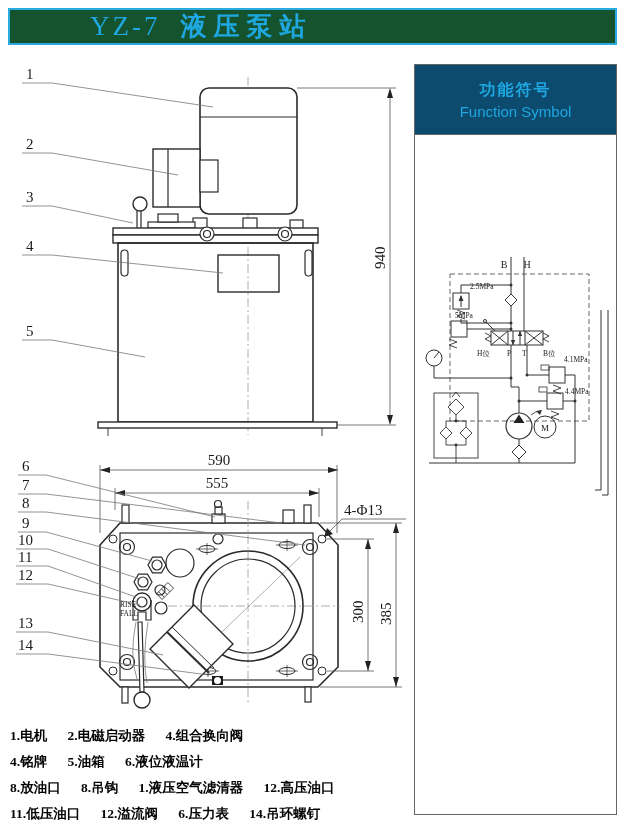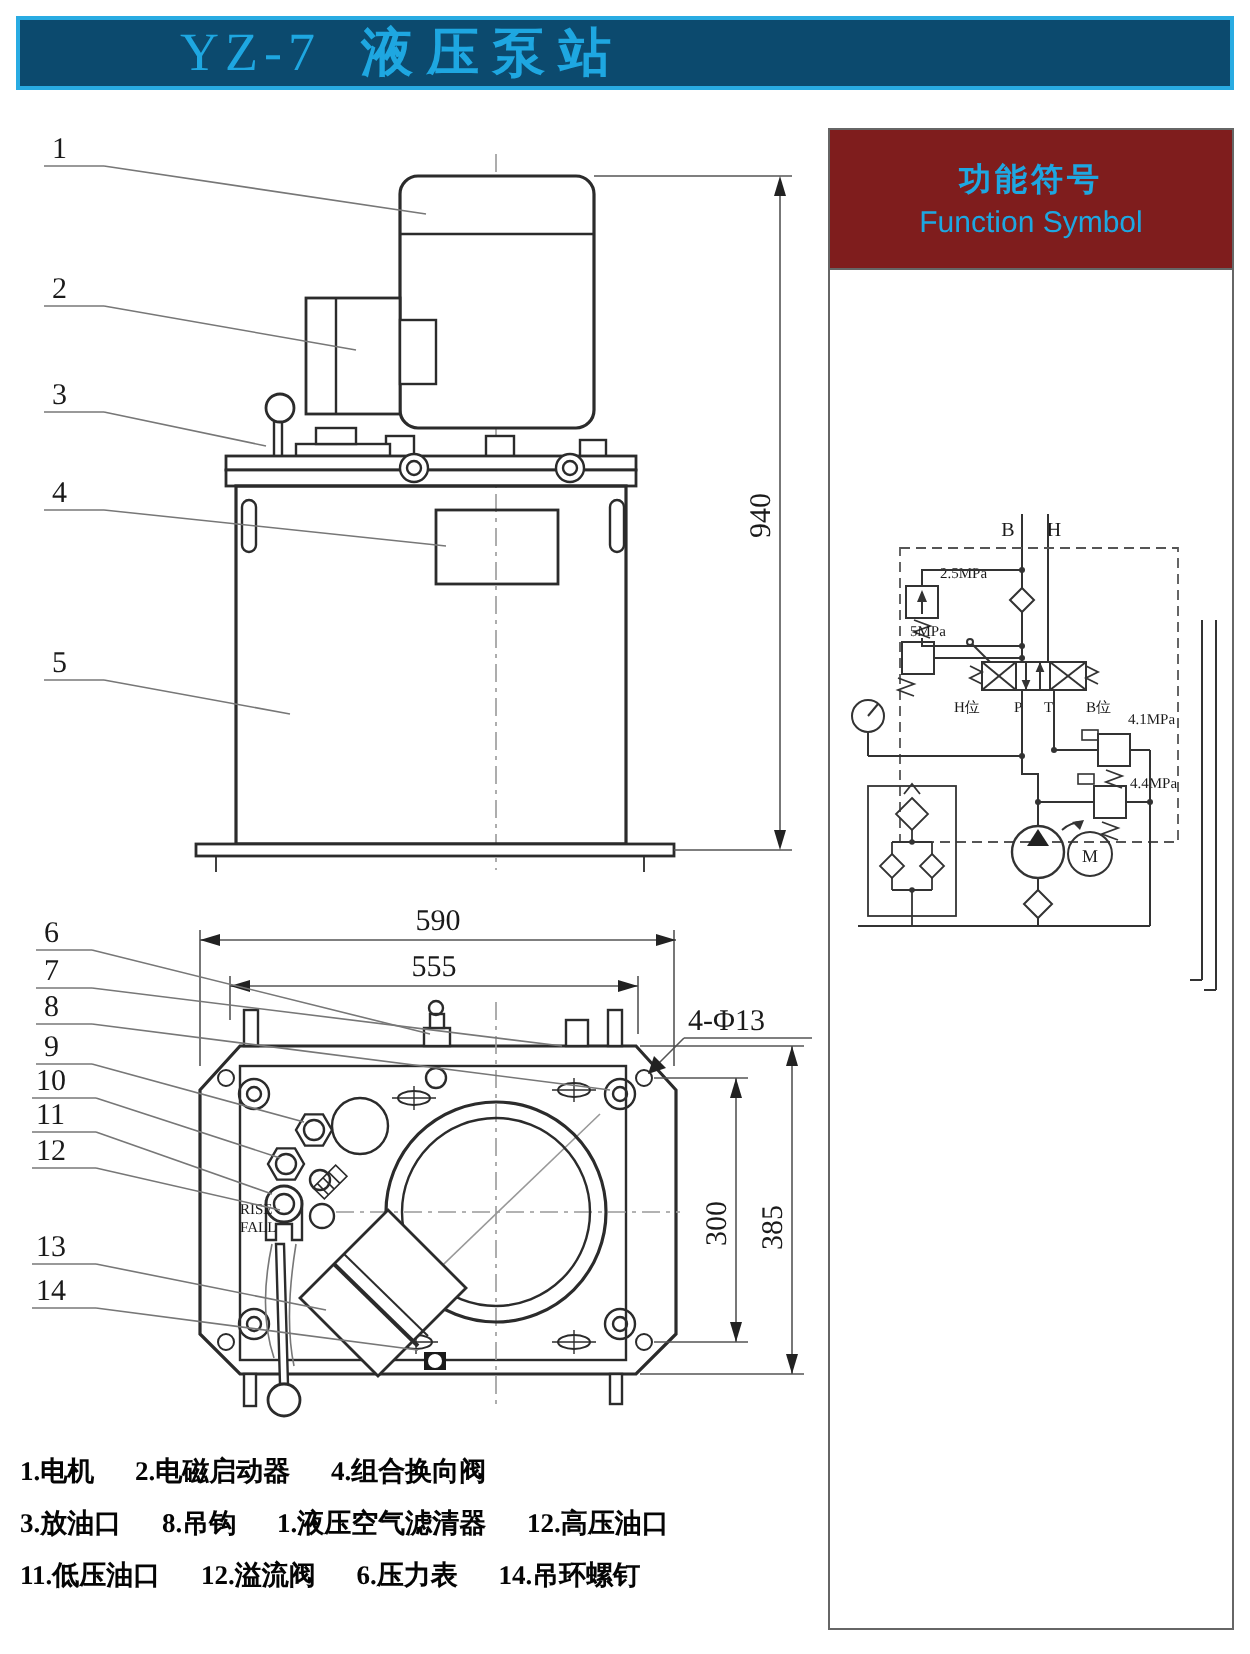--- a/index.html
+++ b/index.html
@@ -3,34 +3,34 @@
 <meta charset="utf-8">
 <style>
   html,body{margin:0;padding:0;}
   body{
     width:625px;height:827px;position:relative;background:#ffffff;
     font-family:"Liberation Sans","DejaVu Sans",sans-serif;
     overflow:hidden;
   }
   .title-bar{
     position:absolute;left:8px;top:8px;width:605px;height:33px;
-    background:#0c4a6e;border:2px solid #29ABE2;
+    background:#14532d;border:2px solid #29ABE2;
     display:flex;align-items:center;
     font-family:"Liberation Serif","DejaVu Serif",serif;
     color:#1ea7e1;white-space:nowrap;
   }
   .title-model{margin-left:80px;font-size:27px;letter-spacing:3px;}
   .title-cn{margin-left:20px;font-size:26px;font-weight:bold;letter-spacing:7px;}
   .title-en{margin-left:30px;font-size:24px;letter-spacing:2px;}
   .func-panel{
     position:absolute;left:414px;top:64px;width:203px;height:751px;
     border:1px solid #666;background:#fff;box-sizing:border-box;
   }
   .func-header{
-    height:69px;background:#7f1d1d;border-bottom:1px solid #666;
+    height:69px;background:#0c4a6e;border-bottom:1px solid #666;
     display:flex;flex-direction:column;align-items:center;justify-content:center;
     color:#1ea7e1;
   }
   .func-header .cn{font-size:16px;font-weight:bold;letter-spacing:2px;}
   .func-header .en{font-size:15px;margin-top:2px;}
   .drawing-svg{position:absolute;left:0;top:55px;}
   .circuit-svg{position:absolute;left:0;top:0;}
   .legend{
     position:absolute;left:10px;top:727px;width:400px;
     font-size:13.5px;color:#050505;font-weight:600;
@@ -421,21 +421,26 @@
   </svg>
 </div>
 
 <div class="legend">
   <div class="legend-line">
     <span>1.电机</span>
     <span>2.电磁启动器</span>
     <span>4.组合换向阀</span>
   </div>
   <div class="legend-line">
-    <span>3.放油口</span>
+    <span>4.铭牌</span>
+    <span>5.油箱</span>
+    <span>6.液位液温计</span>
+  </div>
+  <div class="legend-line">
+    <span>8.放油口</span>
     <span>8.吊钩</span>
     <span>1.液压空气滤清器</span>
     <span>12.高压油口</span>
   </div>
   <div class="legend-line">
     <span>11.低压油口</span>
     <span>12.溢流阀</span>
     <span>6.压力表</span>
     <span>14.吊环螺钉</span>
   </div>

